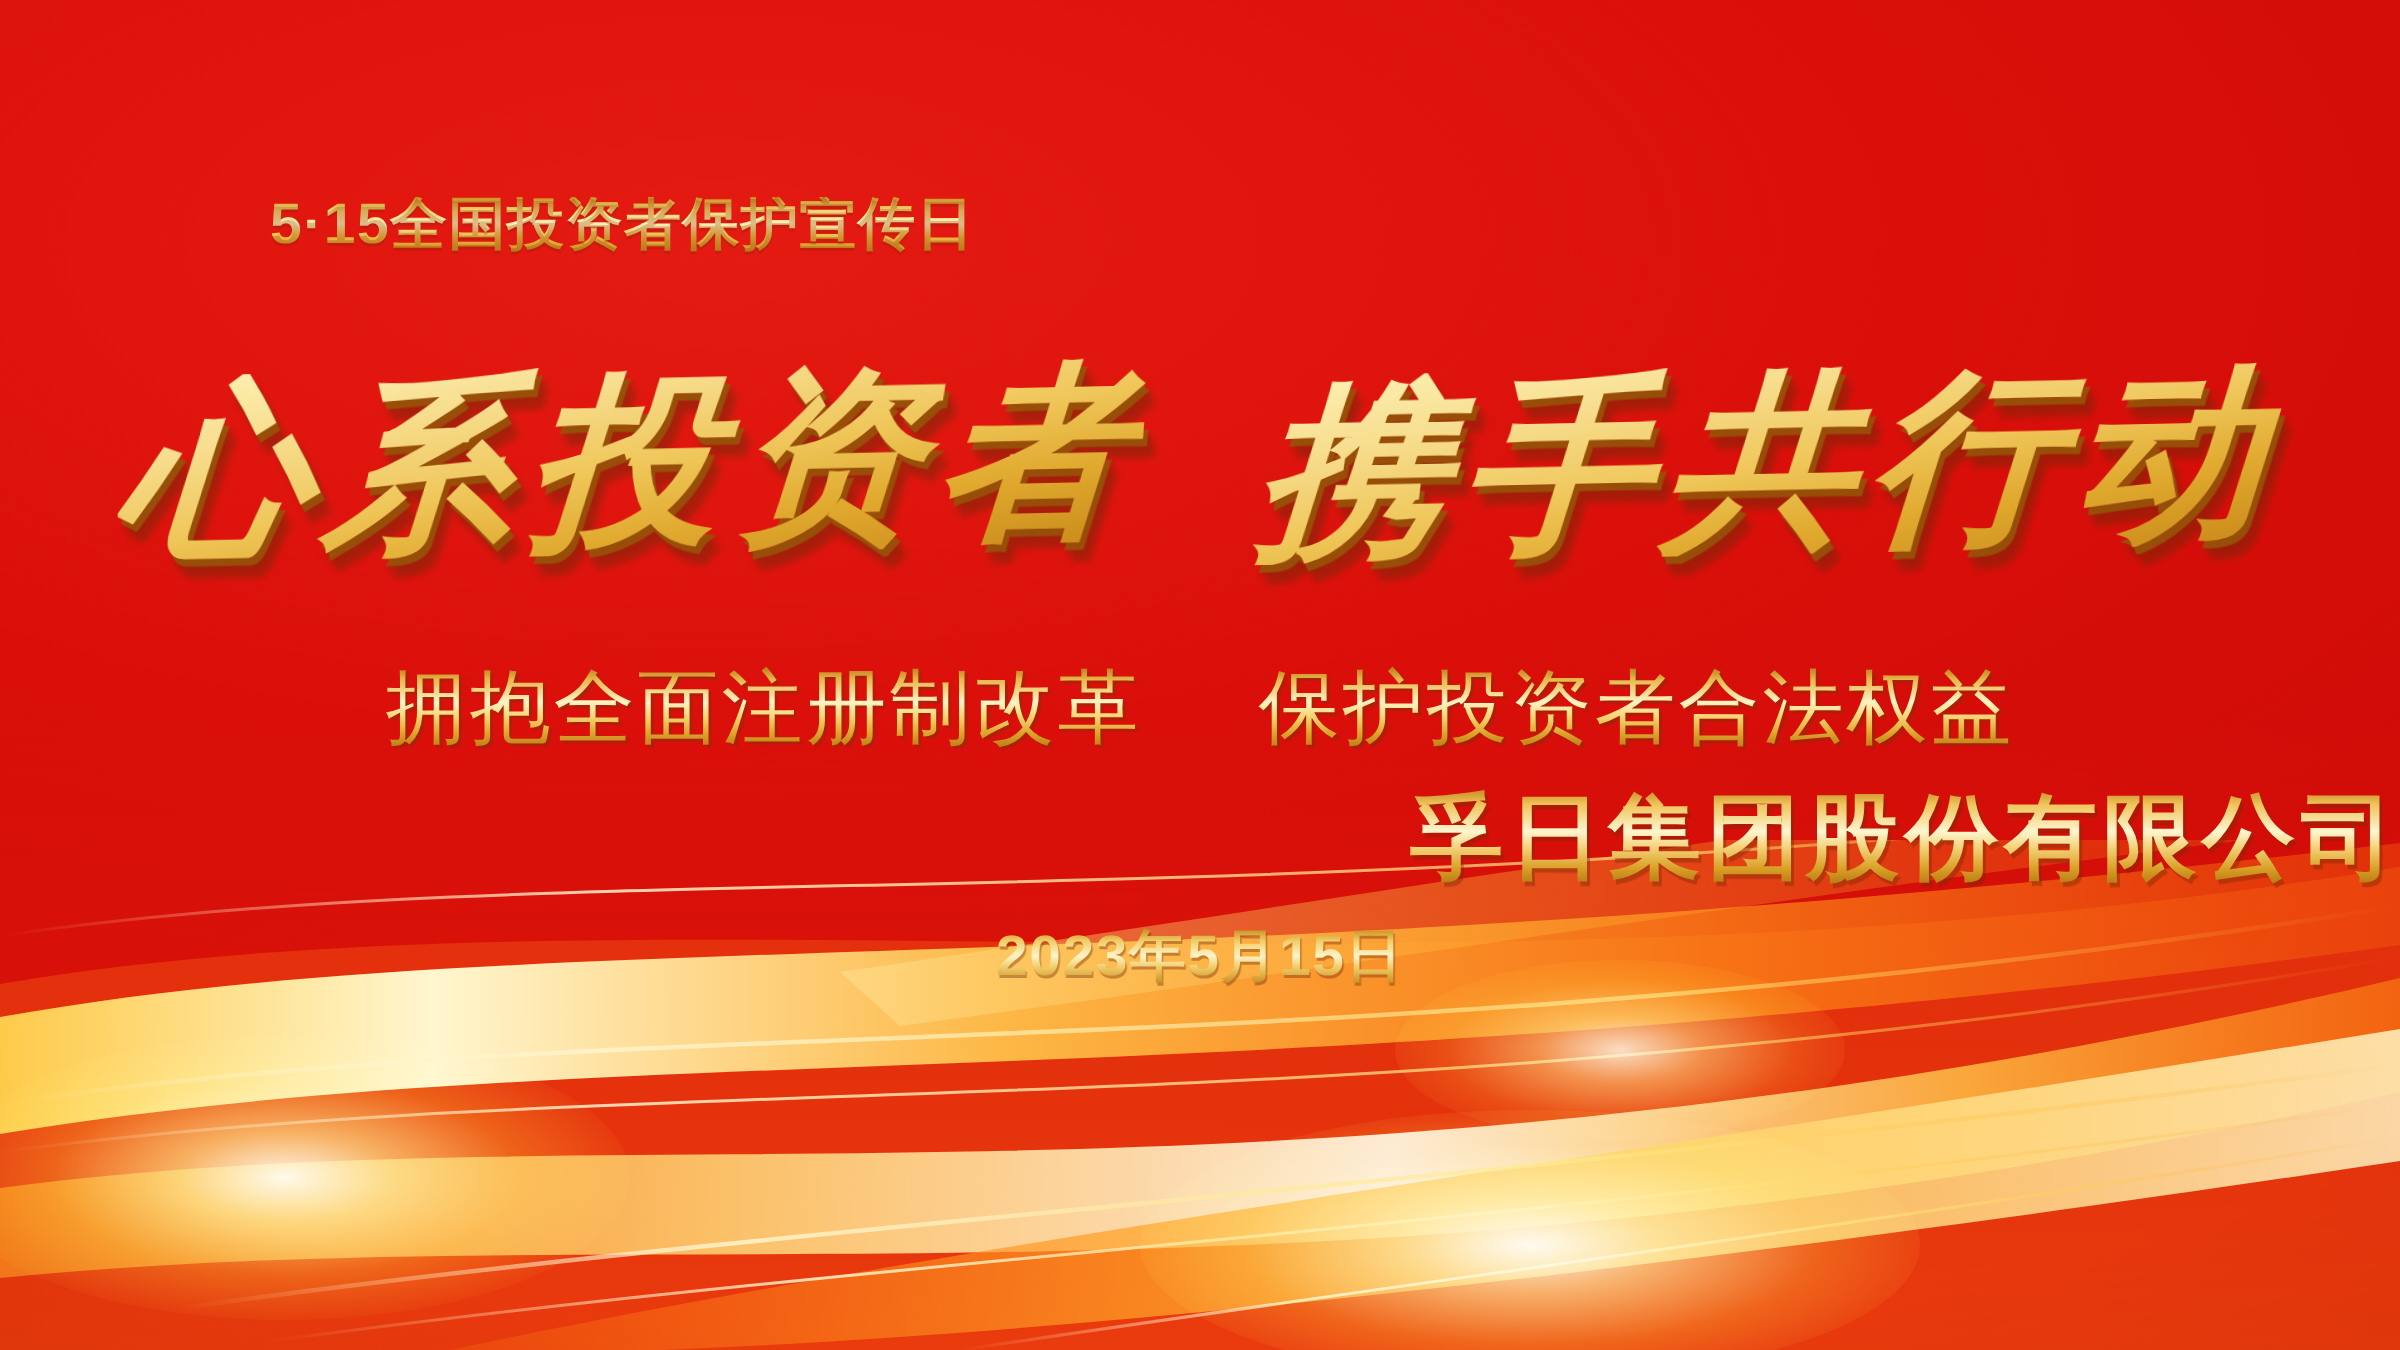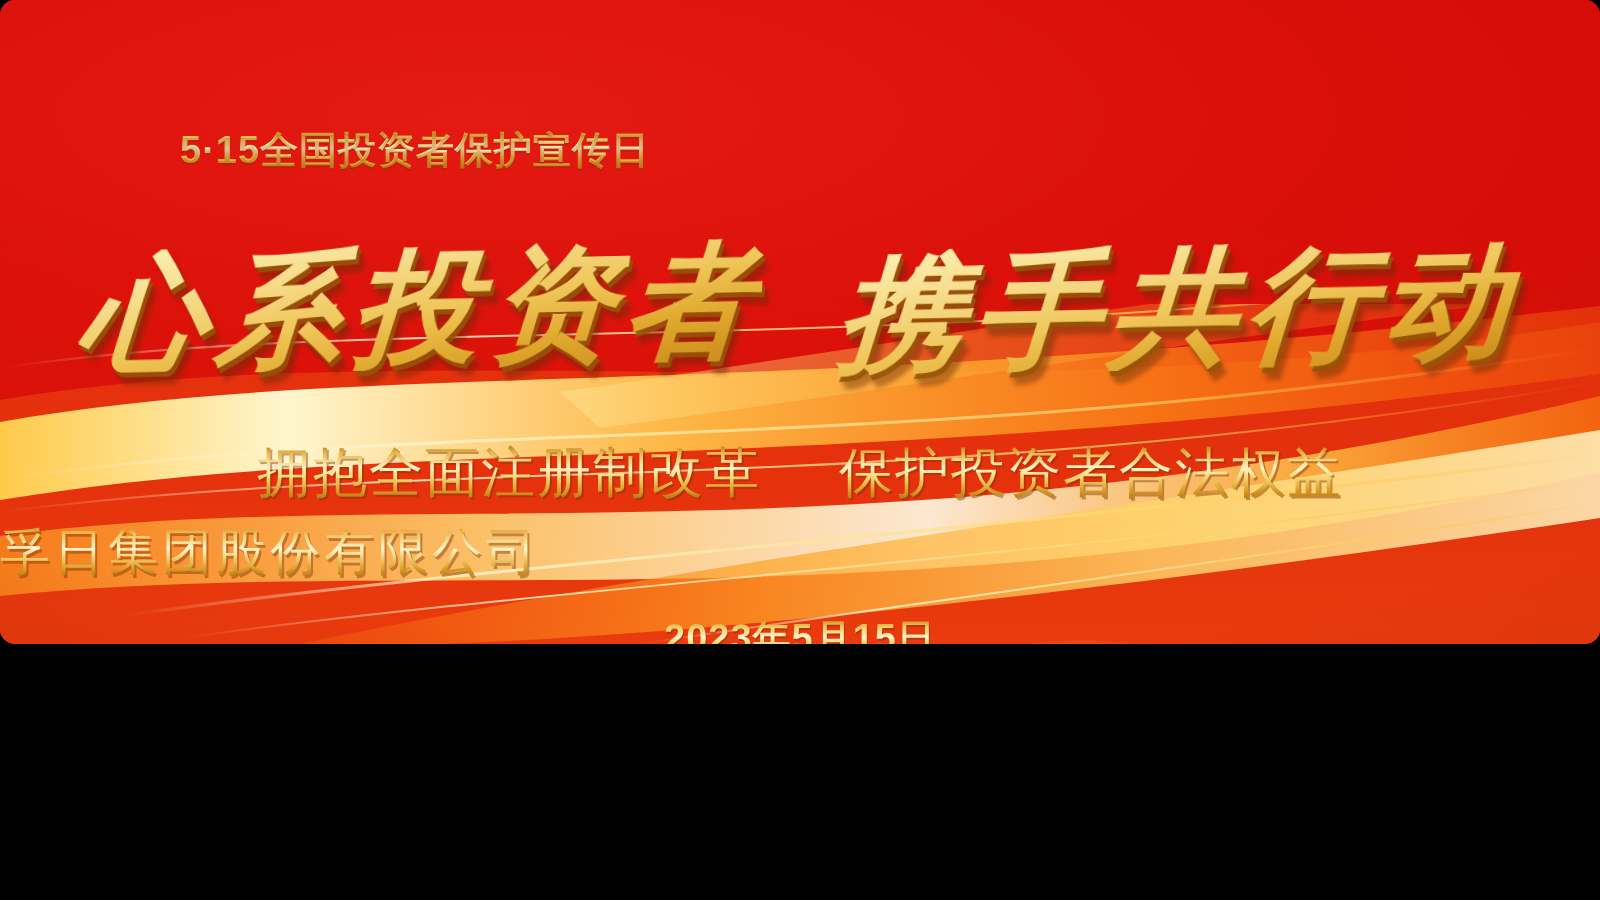--- a/index.html
+++ b/index.html
@@ -4,25 +4,24 @@
 <title>Poster</title>
 <style>
   html, body {
     margin: 0;
     padding: 0;
     background: #000;
   }
   #stage {
     position: relative;
     width: 1600px;
-    height: 644px;
+    height: 900px;
     overflow: hidden;
     font-family: "Liberation Sans", "DejaVu Sans", sans-serif;
     background: #dd0f0a;
-    border-radius: 15px;
   }
 
   
   .bg-base {
     position: absolute;
     inset: 0;
     background:
       radial-gradient(120% 90% at 30% 18%, #e41b12 0%, #da0f0a 42%, #cf0b07 78%, #c80a06 100%);
   }
   .bg-warm-bottom {
@@ -140,23 +139,23 @@
     -webkit-text-fill-color: transparent;
     filter: drop-shadow(2px 2px 0 rgba(128,48,4,0.45));
   }
   .subline .sep { display: inline-block; width: 44px; }
 
   
   .company {
     position: absolute;
     left: 0; right: 0;
     top: 524px;
-    text-align: left;
-    font-size: 50px;
-    font-weight: 400;
+    text-align: right;
+    font-size: 62px;
+    font-weight: 700;
     letter-spacing: 4px;
     line-height: 1.12;
     white-space: nowrap;
     background: linear-gradient(to bottom, #c07f14 0%, #f0c55c 18%, #fdf6cf 44%, #f3d176 60%, #d89f26 80%, #ae6c0c 100%);
     -webkit-background-clip: text;
     background-clip: text;
     -webkit-text-fill-color: transparent;
     filter: drop-shadow(2px 3px 0 rgba(122,44,4,0.42));
   }
 

